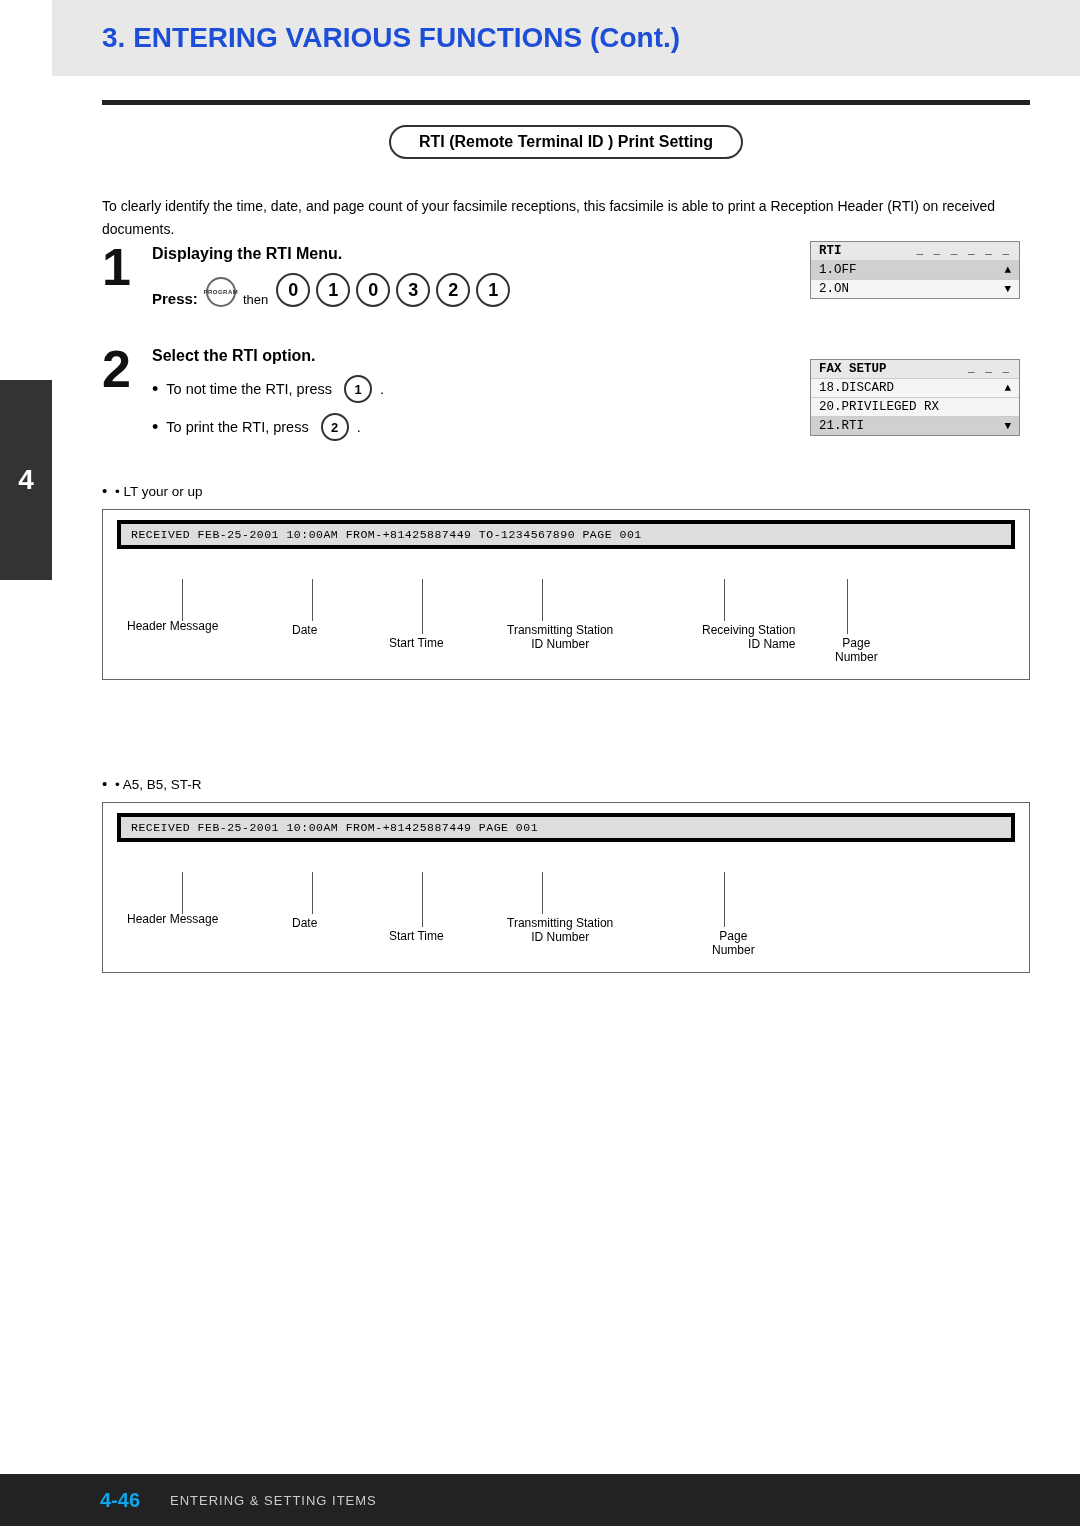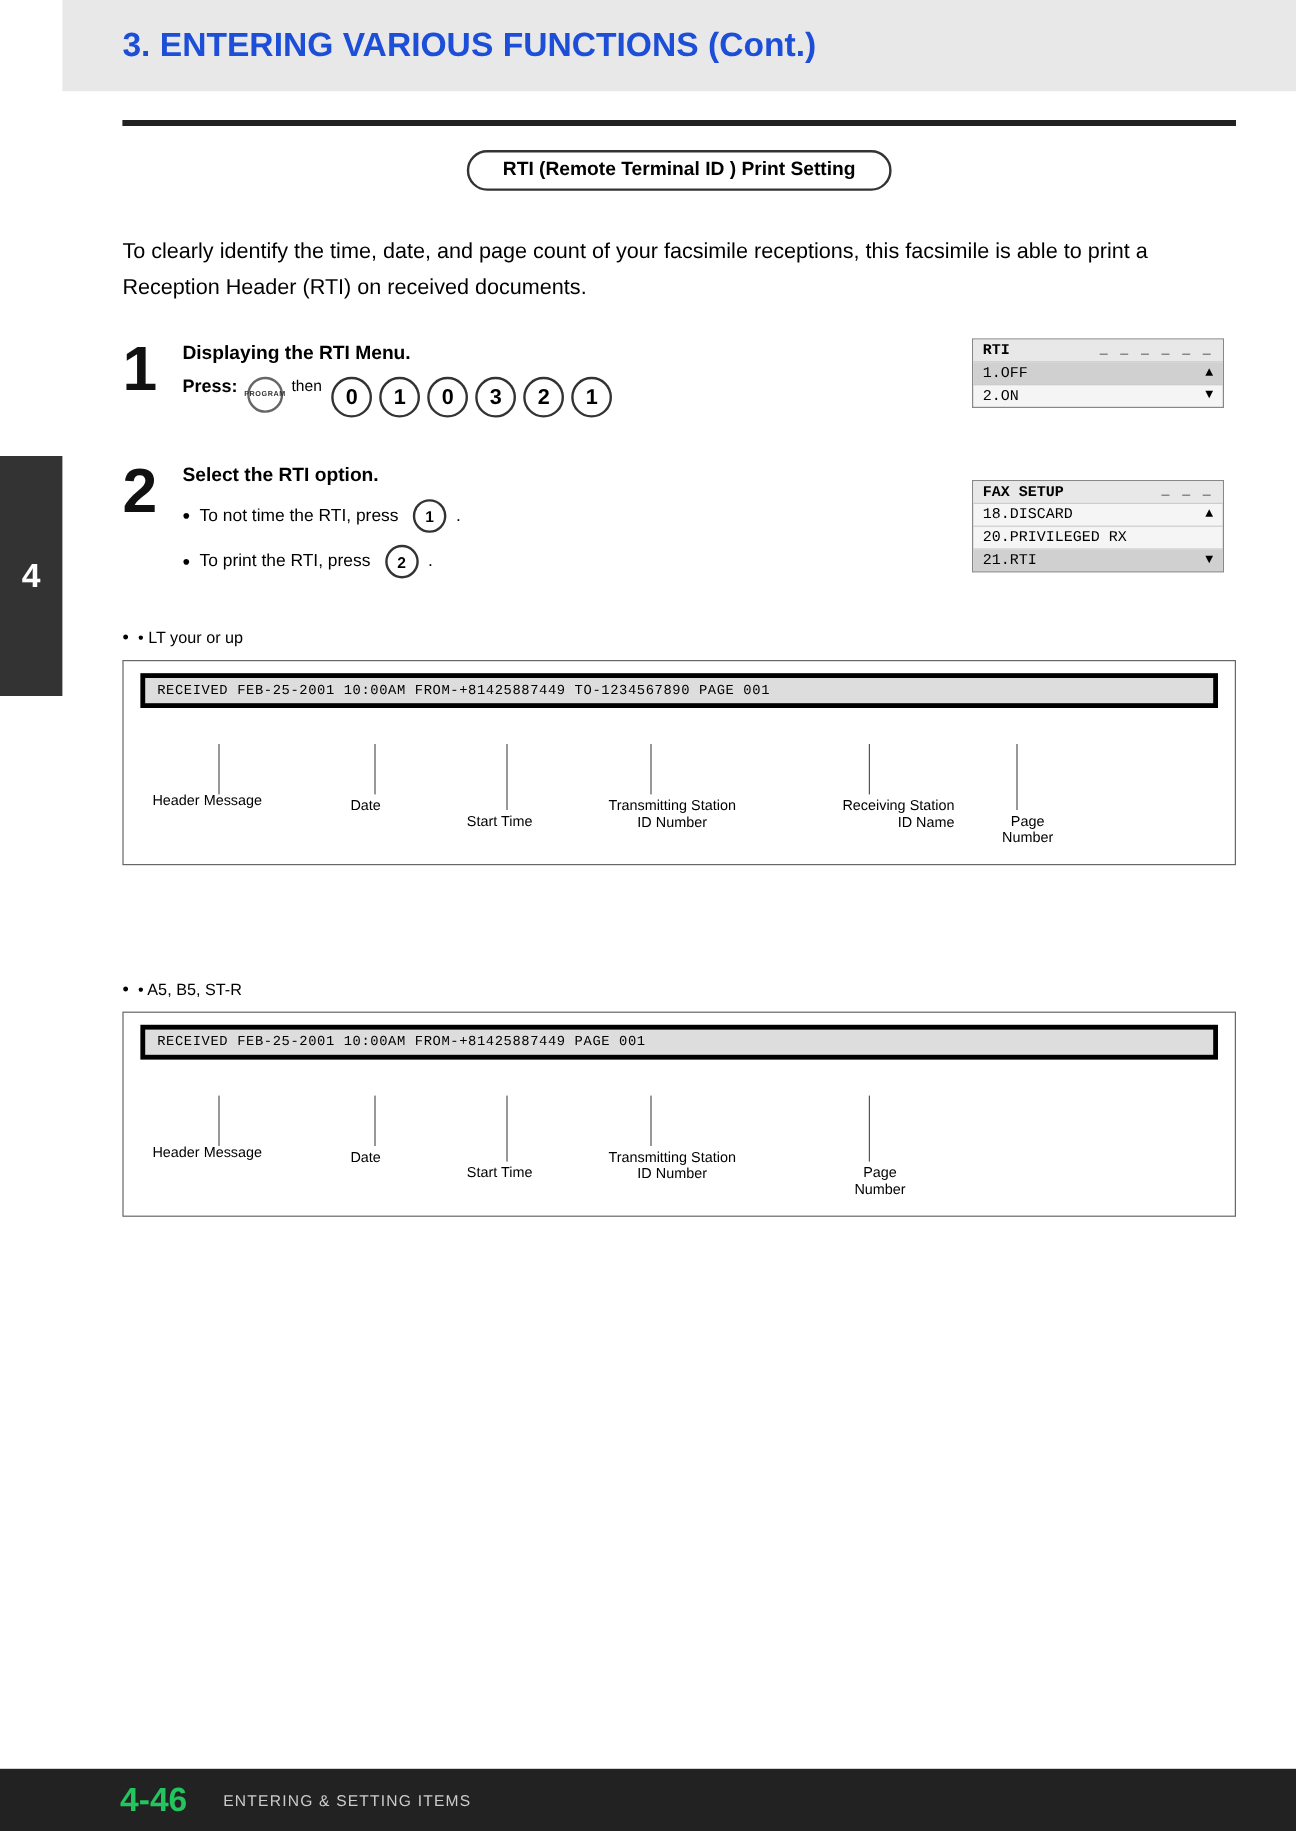--- a/index.html
+++ b/index.html
@@ -61,23 +61,22 @@
       border-radius: 20px;
       display: inline-block;
       padding: 6px 28px;
       font-size: 16px;
       font-weight: bold;
       margin-bottom: 18px;
     }
 
     
     .intro-para {
-      font-size: 18px;
+      font-size: 14px;
       line-height: 1.65;
-      margin-bottom: 28px;
     }
 
     
     .steps-area {
       display: flex;
       gap: 30px;
       margin-bottom: 30px;
     }
 
     .steps-left {
@@ -111,21 +110,21 @@
 
     .step-title {
       font-size: 16px;
       font-weight: bold;
       margin-bottom: 10px;
     }
 
     
     .press-row {
       display: flex;
-      align-items: flex-start;
+      align-items: flex-end;
       gap: 4px;
       margin-bottom: 8px;
       font-size: 15px;
     }
 
     .press-label {
       font-weight: bold;
       font-size: 15px;
       margin-right: 4px;
     }
@@ -257,22 +256,22 @@
       right: 0;
       height: 52px;
       background: #222;
       display: flex;
       align-items: center;
       padding: 0 50px 0 100px;
       gap: 30px;
     }
 
     .footer-page-num {
-      color: #22c55e;
-      font-size: 28px;
+      color: #0ea5e9;
+      font-size: 20px;
       font-weight: bold;
     }
 
     .footer-text {
       color: #ccc;
       font-size: 13px;
       letter-spacing: 1px;
     }
 
     

